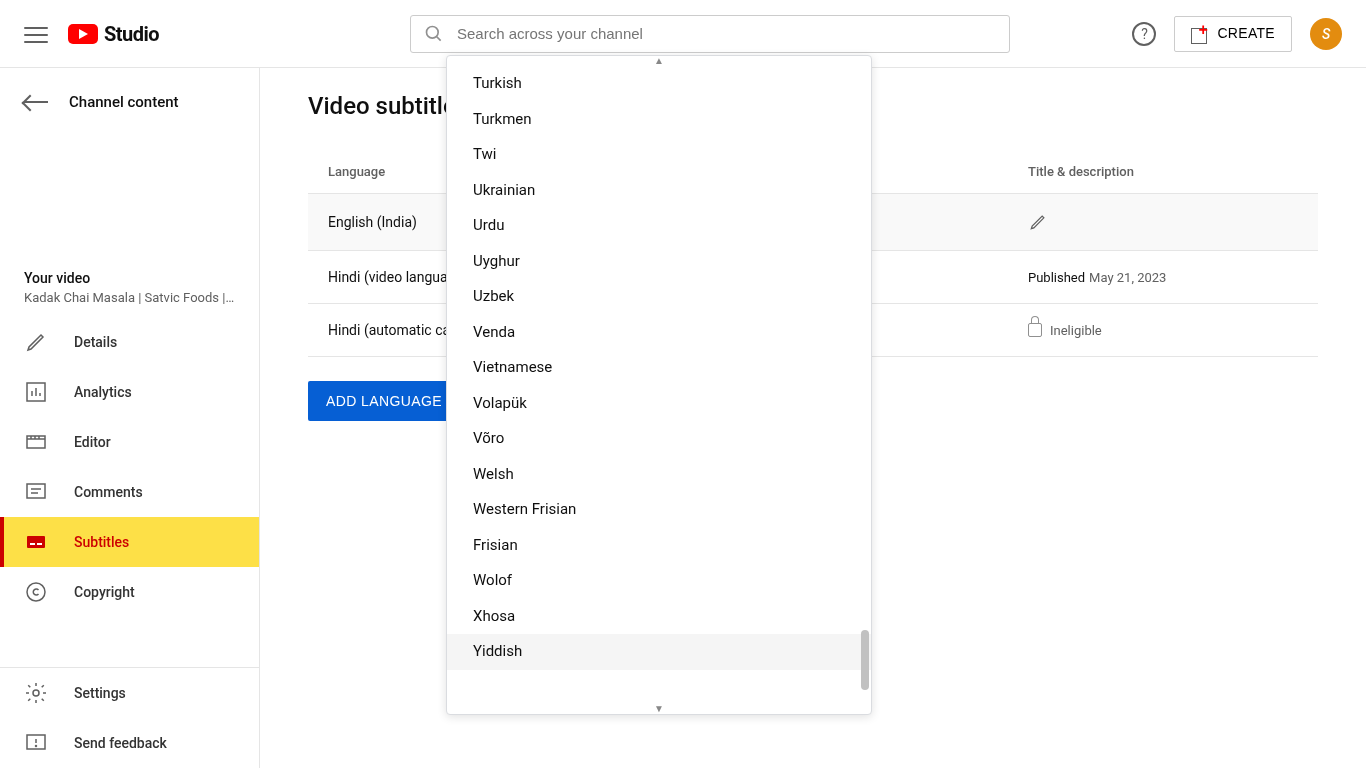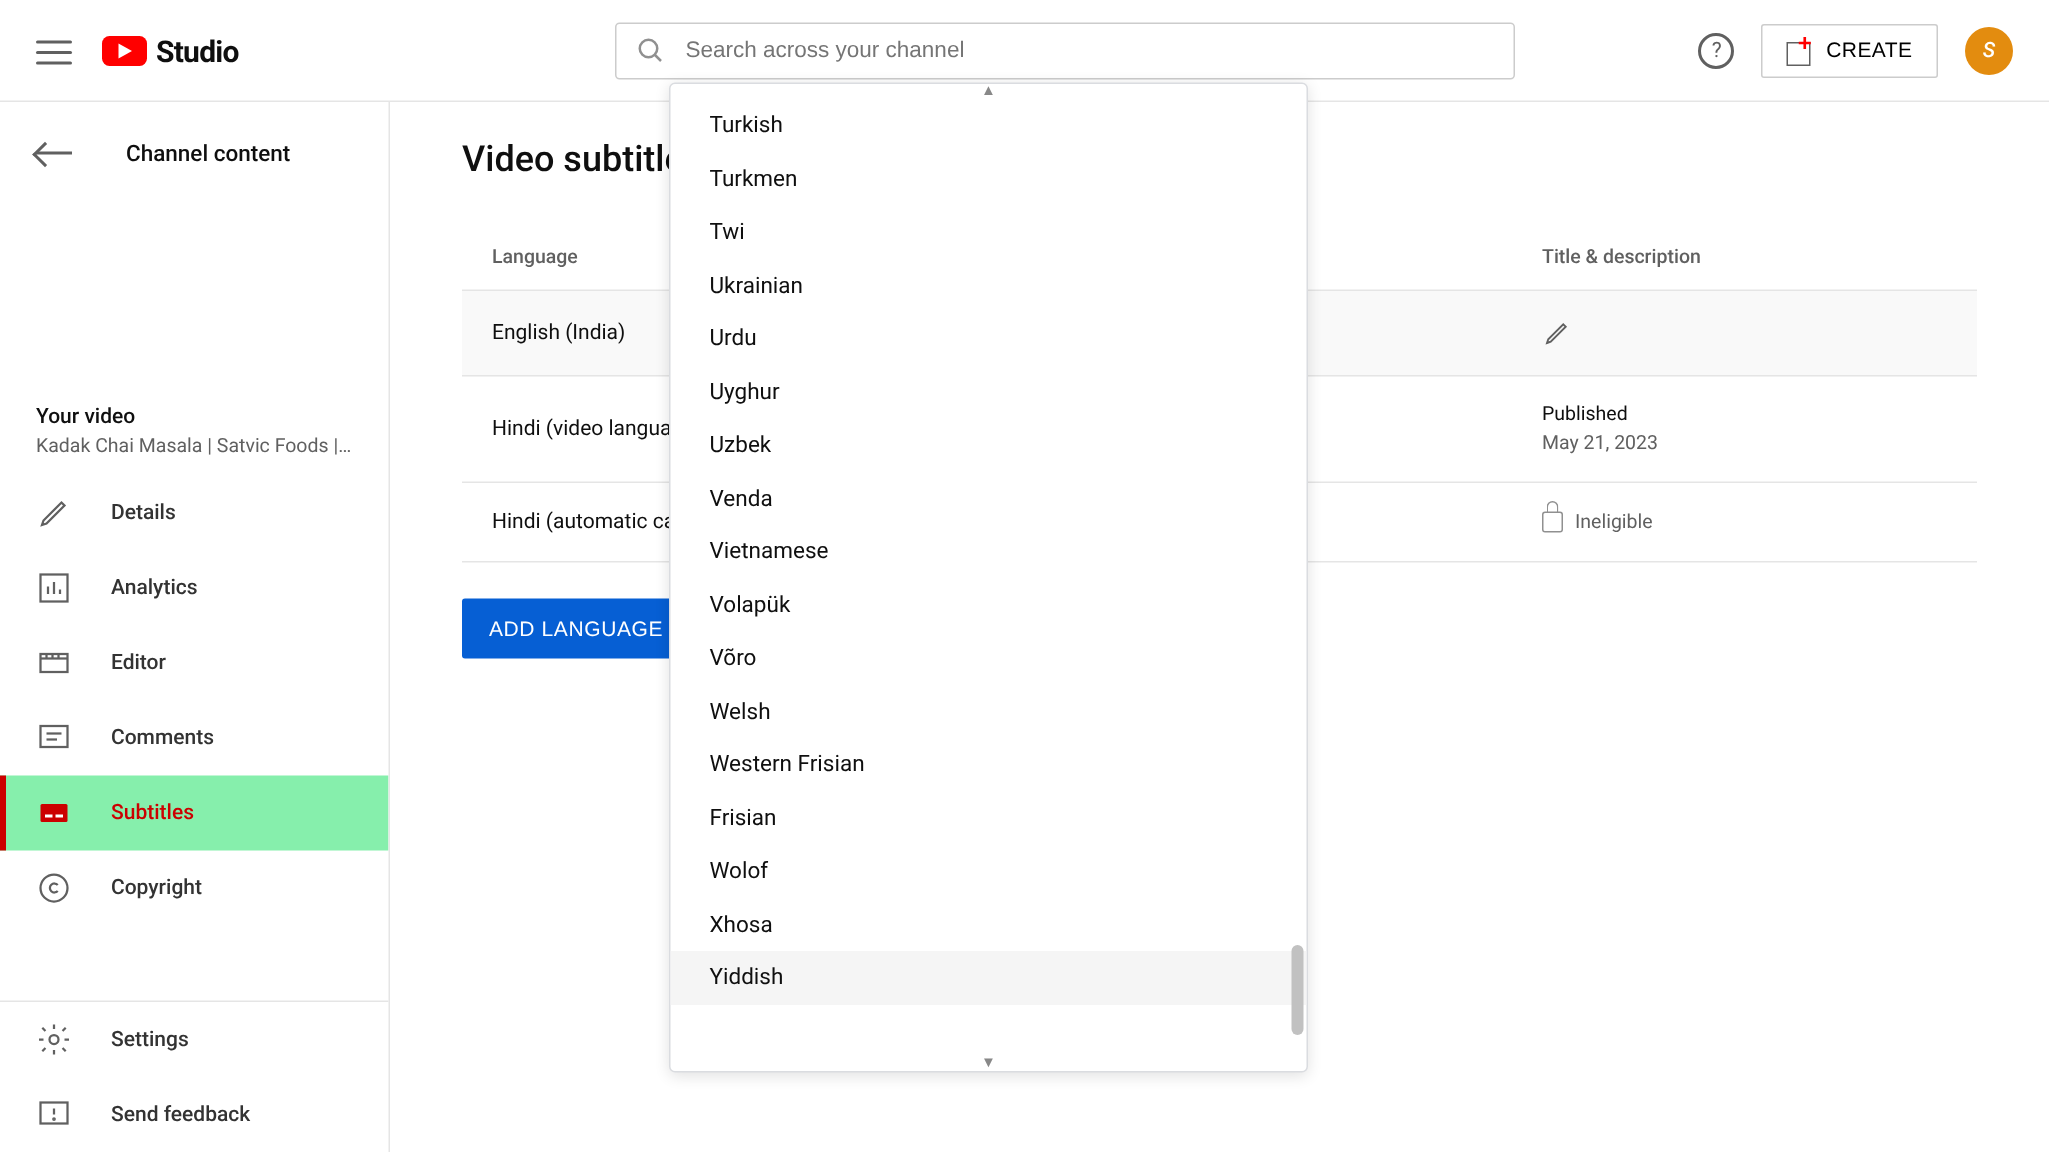--- a/index.html
+++ b/index.html
@@ -19,45 +19,45 @@
 .right-actions { margin-left: auto; display: flex; align-items: center; gap: 18px; }
 .help-ico { width: 24px; height: 24px; border: 2px solid #606060; border-radius: 50%; display: flex; align-items: center; justify-content: center; font-size: 14px; color: #606060; cursor: pointer; }
 .create-btn { border: 1px solid #ccc; border-radius: 2px; padding: 8px 16px; display: flex; align-items: flex-start; gap: 8px; font-size: 14px; font-weight: 500; letter-spacing: 0.3px; cursor: pointer; background: #fff; }
 .create-ico { width: 18px; height: 18px; position: relative; }
 .create-ico::before { content:''; position:absolute; width:14px; height:14px; border:1px solid #606060; left:0; top:3px; }
 .create-ico::after { content:'+'; position:absolute; color:#ff0000; font-size:16px; font-weight:bold; left:7px; top:-4px; }
 .avatar { width: 32px; height: 32px; border-radius: 50%; background: #e38c0f; color: #fff; display: flex; align-items: center; justify-content: center; font-style: italic; font-weight: 500; cursor: pointer; }
 
 
 .sidebar { position: absolute; left: 0; top: 68px; width: 260px; bottom: 0; border-right: 1px solid #e5e5e5; display: flex; flex-direction: column; }
-.back-row { height: 68px; display: flex; align-items: center; padding: 0 24px; gap: 36px; font-size: 15px; font-weight: 500; cursor: pointer; }
+.back-row { height: 68px; display: flex; align-items: center; padding: 0 24px; gap: 21px; font-size: 15px; font-weight: 500; cursor: pointer; }
 .back-arrow { width: 24px; height: 2px; background: #606060; position: relative; }
 .back-arrow::before { content:''; position:absolute; left:0; top:-4px; width:10px; height:10px; border-left:2px solid #606060; border-bottom:2px solid #606060; transform: rotate(45deg); }
 .thumb-placeholder { height: 120px; margin: 0 14px; }
 .video-meta { padding: 14px 24px 12px; }
 .video-meta .lbl { font-size: 14px; font-weight: 500; margin-bottom: 4px; }
 .video-meta .ttl { font-size: 13px; color: #606060; white-space: nowrap; overflow: hidden; text-overflow: ellipsis; }
 .nav { flex: 1; overflow-y: auto; position: relative; }
 .nav-item { height: 50px; display: flex; align-items: center; padding: 0 24px; gap: 26px; font-size: 14px; font-weight: 500; cursor: pointer; color: #333; }
 .nav-item .ico { width: 24px; height: 24px; color: #606060; }
-.nav-item.active { color: #cc0000; background: #86efac; position: relative; }
+.nav-item.active { color: #cc0000; background: #fde047; position: relative; }
 .nav-item.active::before { content:''; position:absolute; left:0; top:0; bottom:0; width:4px; background:#cc0000; }
 .nav-item.active .ico { color: #cc0000; }
 .bottom-nav { border-top: 1px solid #e5e5e5; text-align: center; }
 
 
 .main { position: absolute; left: 260px; top: 68px; right: 0; bottom: 0; padding: 24px 48px; overflow: hidden; }
 .page-title { font-size: 24px; font-weight: 500; margin-bottom: 30px; }
 .table-header { display: flex; padding: 14px 20px; border-bottom: 1px solid #e5e5e5; font-size: 13px; font-weight: 500; color: #606060; }
 .col-lang { flex: 0 0 700px; }
 .col-td { flex: 1; }
 .table-row { display: flex; align-items: center; padding: 18px 20px; border-bottom: 1px solid #e5e5e5; font-size: 14px; }
 .table-row.shade { background: #f9f9f9; }
 .edit-ico { width: 20px; height: 20px; color: #606060; }
-.td-cell { display: flex; flex-direction: column; gap: 4px; font-size: 13px; }
+.td-cell { display: flex; flex-direction: row; gap: 4px; font-size: 13px; }
 .td-cell .date { color: #606060; }
 .inelig { display: flex; align-items: center; gap: 8px; color: #606060; font-size: 13px; }
 .lock { width: 14px; height: 14px; border: 1.5px solid #909090; border-radius: 2px; position: relative; }
 .lock::before { content:''; position:absolute; top:-8px; left:2px; width:6px; height:7px; border:1.5px solid #909090; border-bottom:none; border-radius: 4px 4px 0 0; }
 .add-lang-btn { margin-top: 24px; background: #065fd4; color: #fff; border: none; padding: 12px 18px; font-size: 14px; font-weight: 500; letter-spacing: 0.4px; cursor: pointer; border-radius: 2px; }
 
 
 .dropdown { position: absolute; left: 446px; top: 55px; width: 426px; height: 660px; background: #fff; border: 1px solid #dadce0; border-radius: 4px; box-shadow: 0 2px 10px rgba(0,0,0,0.12); z-index: 100; display:flex; flex-direction:column; }
 .dd-scroll-arrow { text-align: center; font-size: 10px; color: #888; line-height: 10px; }
 .dd-list { flex:1; overflow: hidden; position: relative; }

